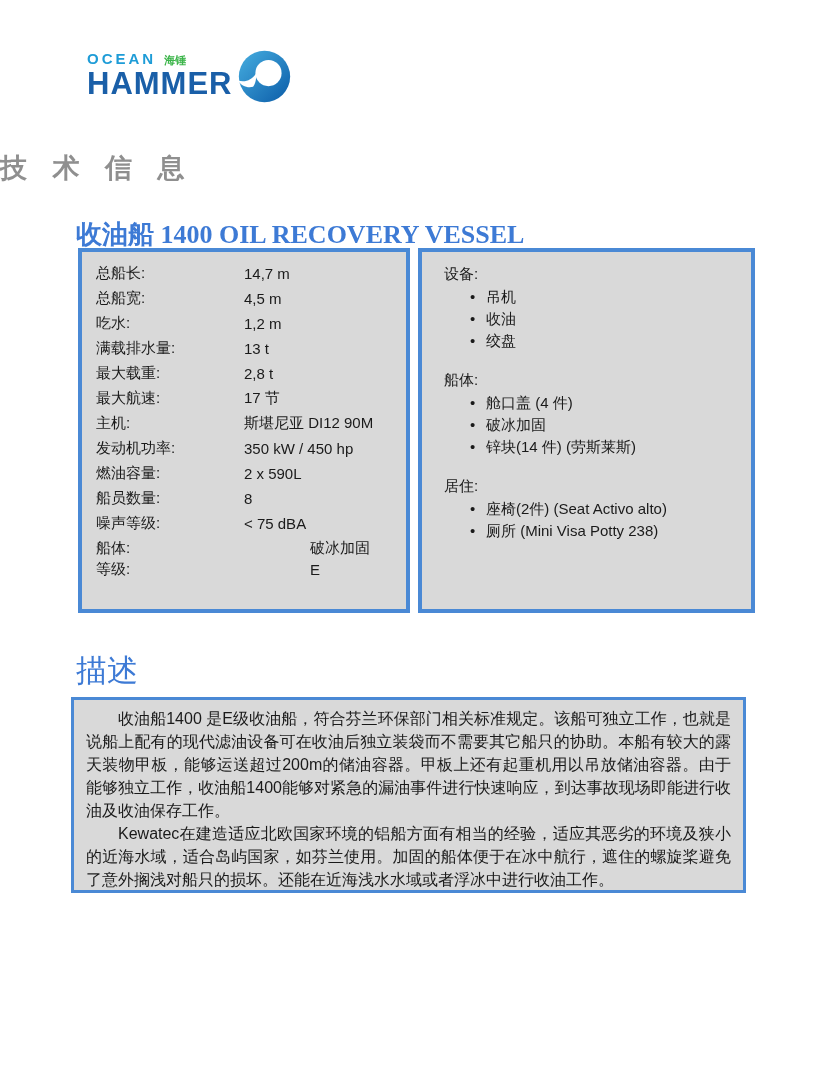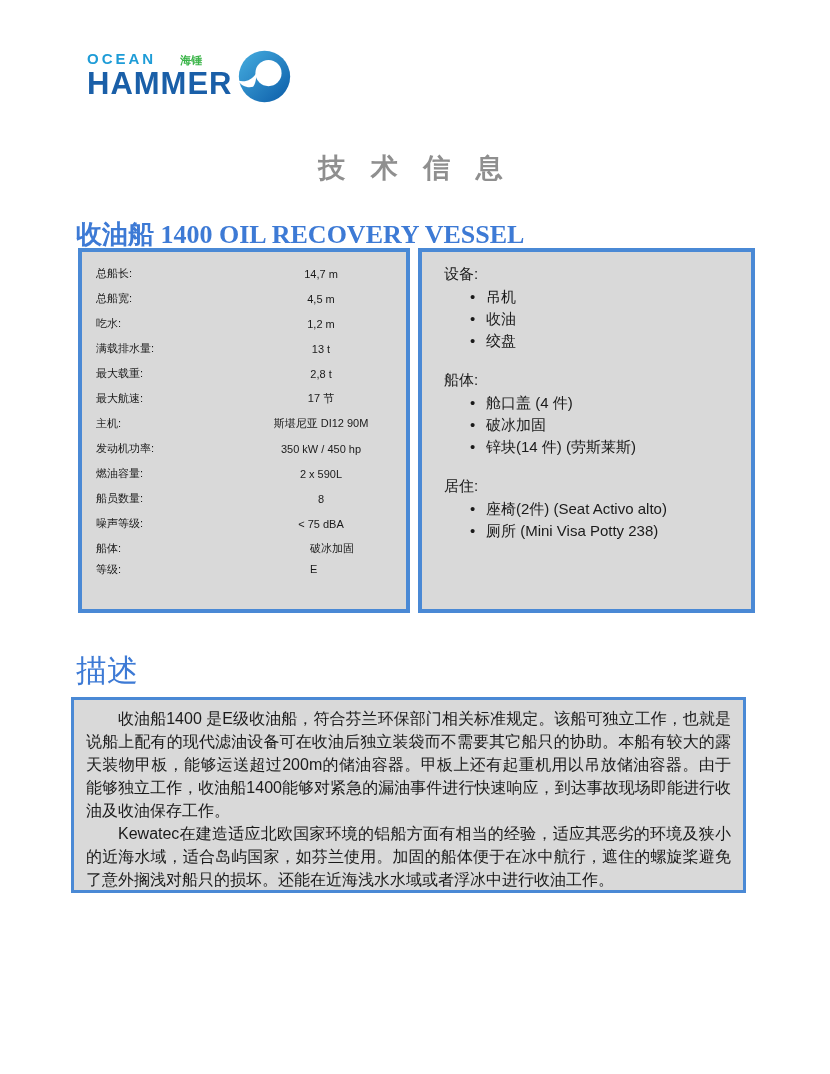--- a/index.html
+++ b/index.html
@@ -11,42 +11,42 @@
     --logo-green:#3cb54a;
     --title-gray:#8f8f8f;
   }
   *{box-sizing:border-box;margin:0;padding:0;}
   html,body{background:#ffffff;}
   body{font-family:"Liberation Sans","DejaVu Sans",sans-serif;color:#1a1a1a;}
   .page{position:relative;width:830px;height:1074px;background:#fff;overflow:hidden;}
 
   
   .logo{position:absolute;left:87px;top:50px;width:220px;}
-  .logo-line1{display:flex;align-items:baseline;gap:24px;}
+  .logo-line1{display:flex;align-items:baseline;gap:8px;}
   .logo-ocean{font-size:15px;font-weight:bold;letter-spacing:3px;color:var(--logo-light-blue);}
   .logo-cn{font-size:11px;font-weight:bold;color:var(--logo-green);}
   .logo-hammer{font-size:31px;font-weight:bold;letter-spacing:1px;color:var(--logo-dark-blue);margin-top:-2px;}
   .wave-icon{position:absolute;left:236px;top:48px;width:57px;height:57px;}
 
   
-  .doc-title{position:absolute;top:150px;left:0;width:100%;text-align:center;
+  .doc-title{position:absolute;top:150px;left:0;width:100%;
     font-size:27px;font-weight:600;letter-spacing:9px;color:var(--title-gray);}
   .heading{position:absolute;top:217px;left:76px;font-size:26px;font-weight:bold;
     color:var(--accent-blue);letter-spacing:0px;white-space:nowrap;font-family:Liberation Serif, serif;}
 
   
   .panel{position:absolute;top:248px;height:365px;background:var(--panel-bg);
     border:4px solid var(--border-blue);}
   .panel-specs{left:78px;width:332px;padding:9px 8px 0 14px;}
   .panel-features{left:418px;width:337px;padding:11px 8px 0 22px;}
 
-  .spec-row{display:flex;align-items:center;height:25px;font-size:11px;}
+  .spec-row{display:flex;align-items:center;height:25px;font-size:15px;}
   .spec-row.tight{height:20px;margin-top:-2px;}
   .spec-label{width:148px;flex:none;}
-  .spec-value{flex:1;text-align:center;}
+  .spec-value{flex:1;}
   .spec-row.val-left .spec-value{text-align:left;padding-left:66px;}
 
   .feat-section{margin-bottom:17px;}
   .feat-title{font-size:15px;line-height:22px;}
   .feat-list{list-style:none;margin-top:1px;}
   .feat-list li{font-size:15px;line-height:22px;padding-left:42px;position:relative;}
   .feat-list li::before{content:"\2022";position:absolute;left:26px;top:0;}
 
   
   .desc-heading{position:absolute;top:650px;left:76px;font-size:31px;font-weight:normal;

